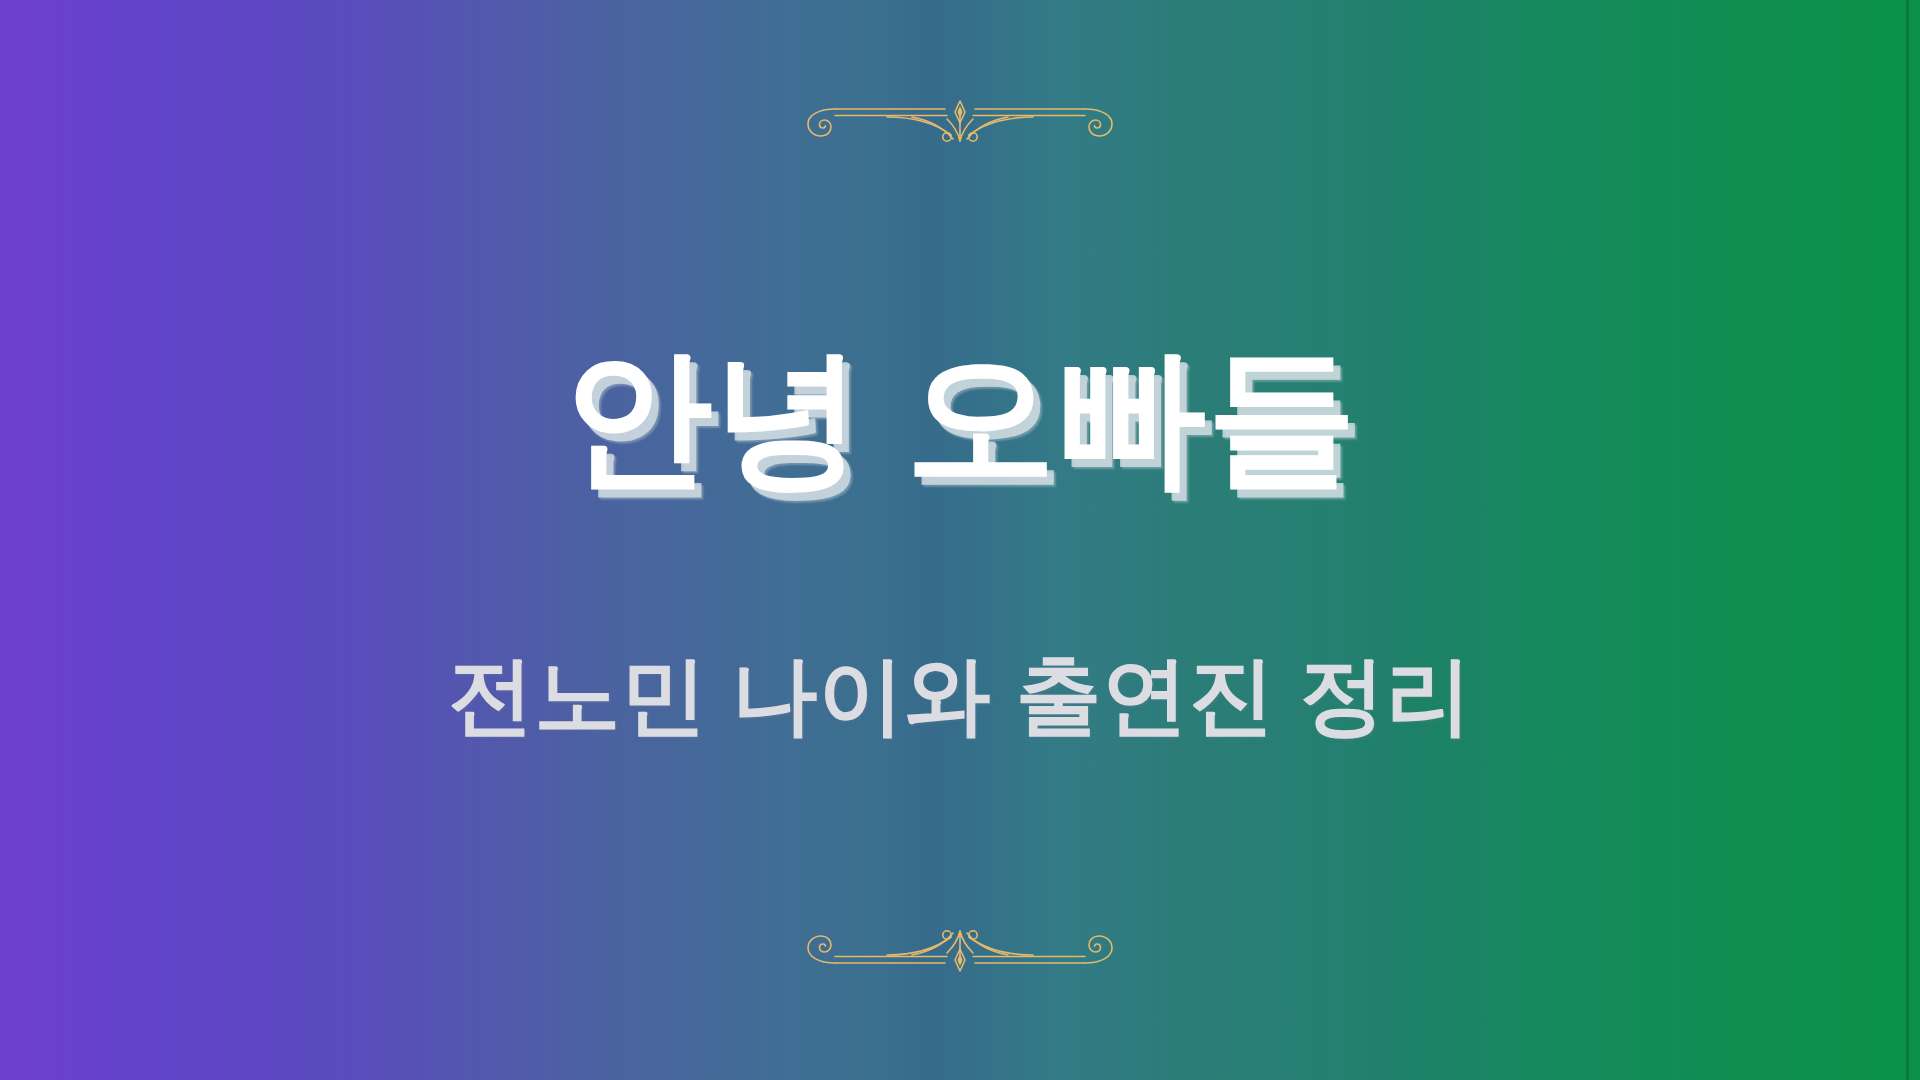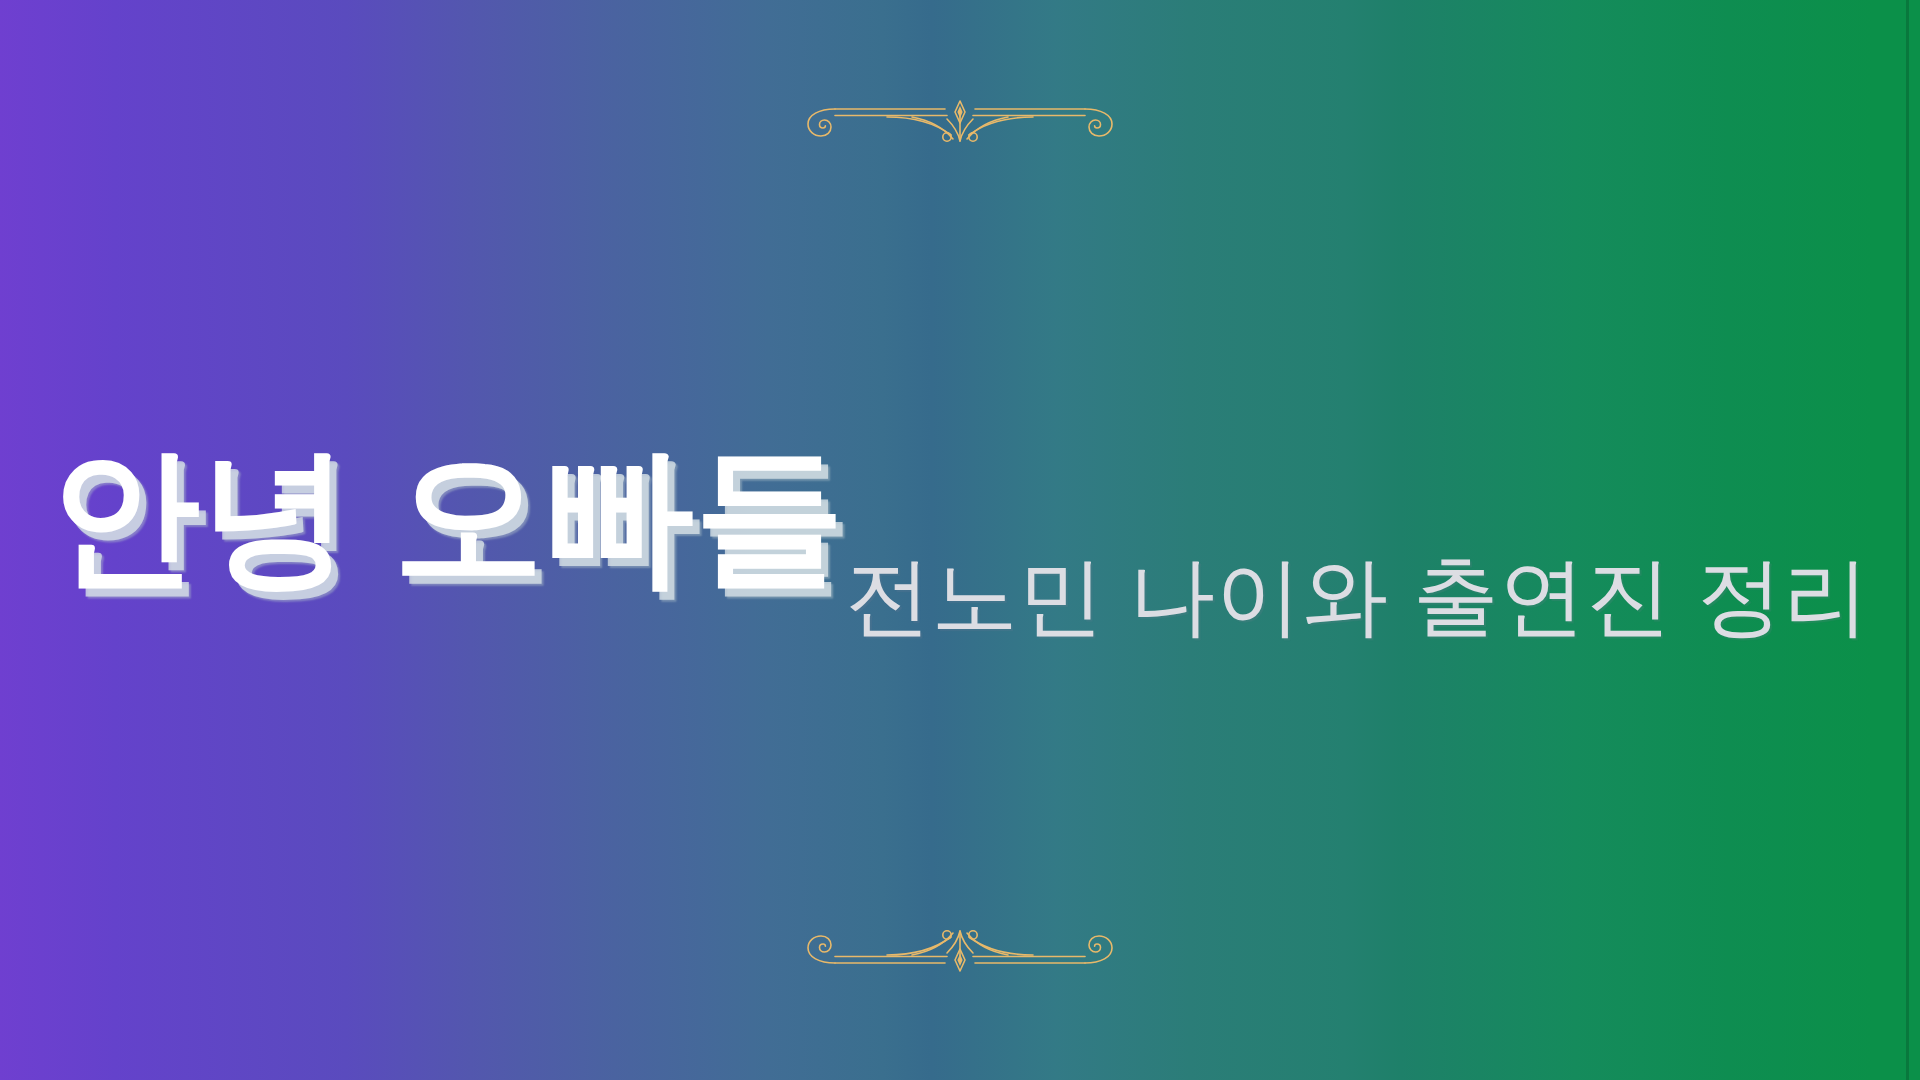--- a/index.html
+++ b/index.html
@@ -70,20 +70,21 @@
   }
   #ornament-bottom .ornament-svg { transform: scaleY(-1); }
 
   #content {
     position: absolute;
     left: 0;
     top: 0;
     width: 100%;
     height: 100%;
     display: flex;
+    flex-direction: column;
     justify-content: center;
     align-items: center;
     text-align: center;
     border-radius: 15px;
   }
 
   .headline {
     color: #ffffff;
     font-size: 150px;
     font-weight: 700;
@@ -94,21 +95,21 @@
       7px 8px 0 rgba(215, 225, 230, 0.80),
       9px 10px 2px rgba(180, 198, 205, 0.45);
   }
   #headline-line-1 { margin-bottom: 48px; }
   #headline-line-2 { margin-bottom: 0; }
 
   #subtitle {
     margin-top: 112px;
     color: #dcdde3;
     font-size: 86px;
-    font-weight: 400;
+    font-weight: 700;
     line-height: 1.0;
     white-space: nowrap;
     letter-spacing: 0.5px;
     text-shadow: 2px 2px 1px rgba(120, 130, 150, 0.18);
   }
 </style>
 </head>
 <body>
 
 <div id="card">

